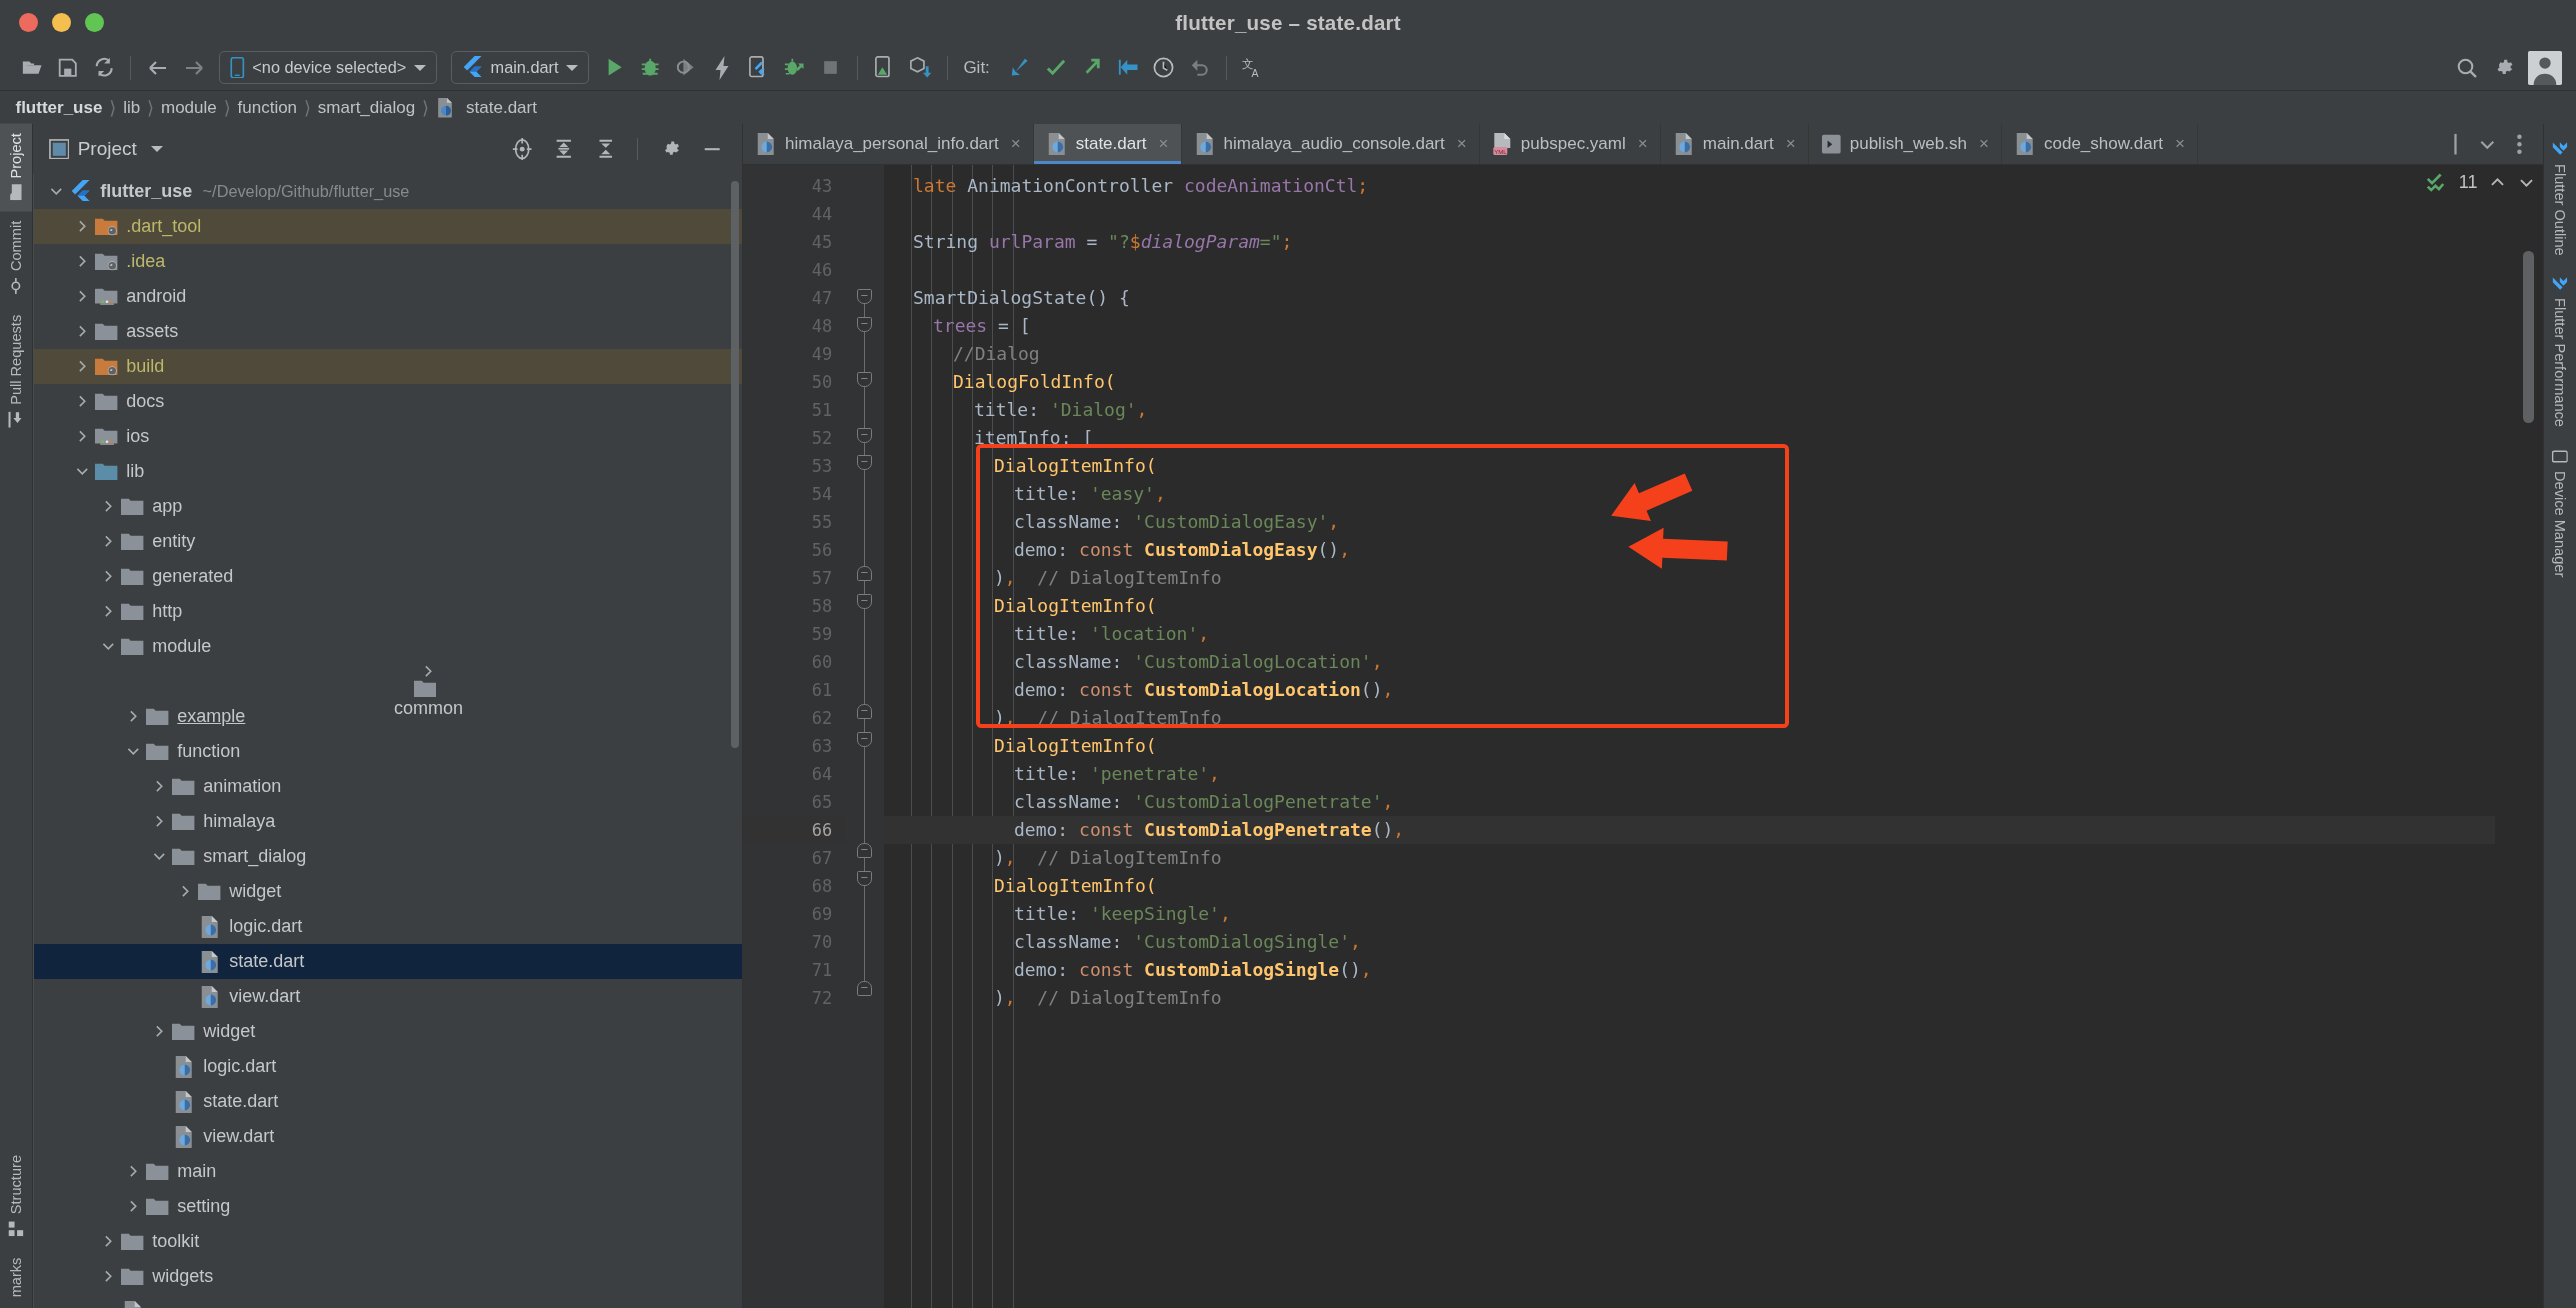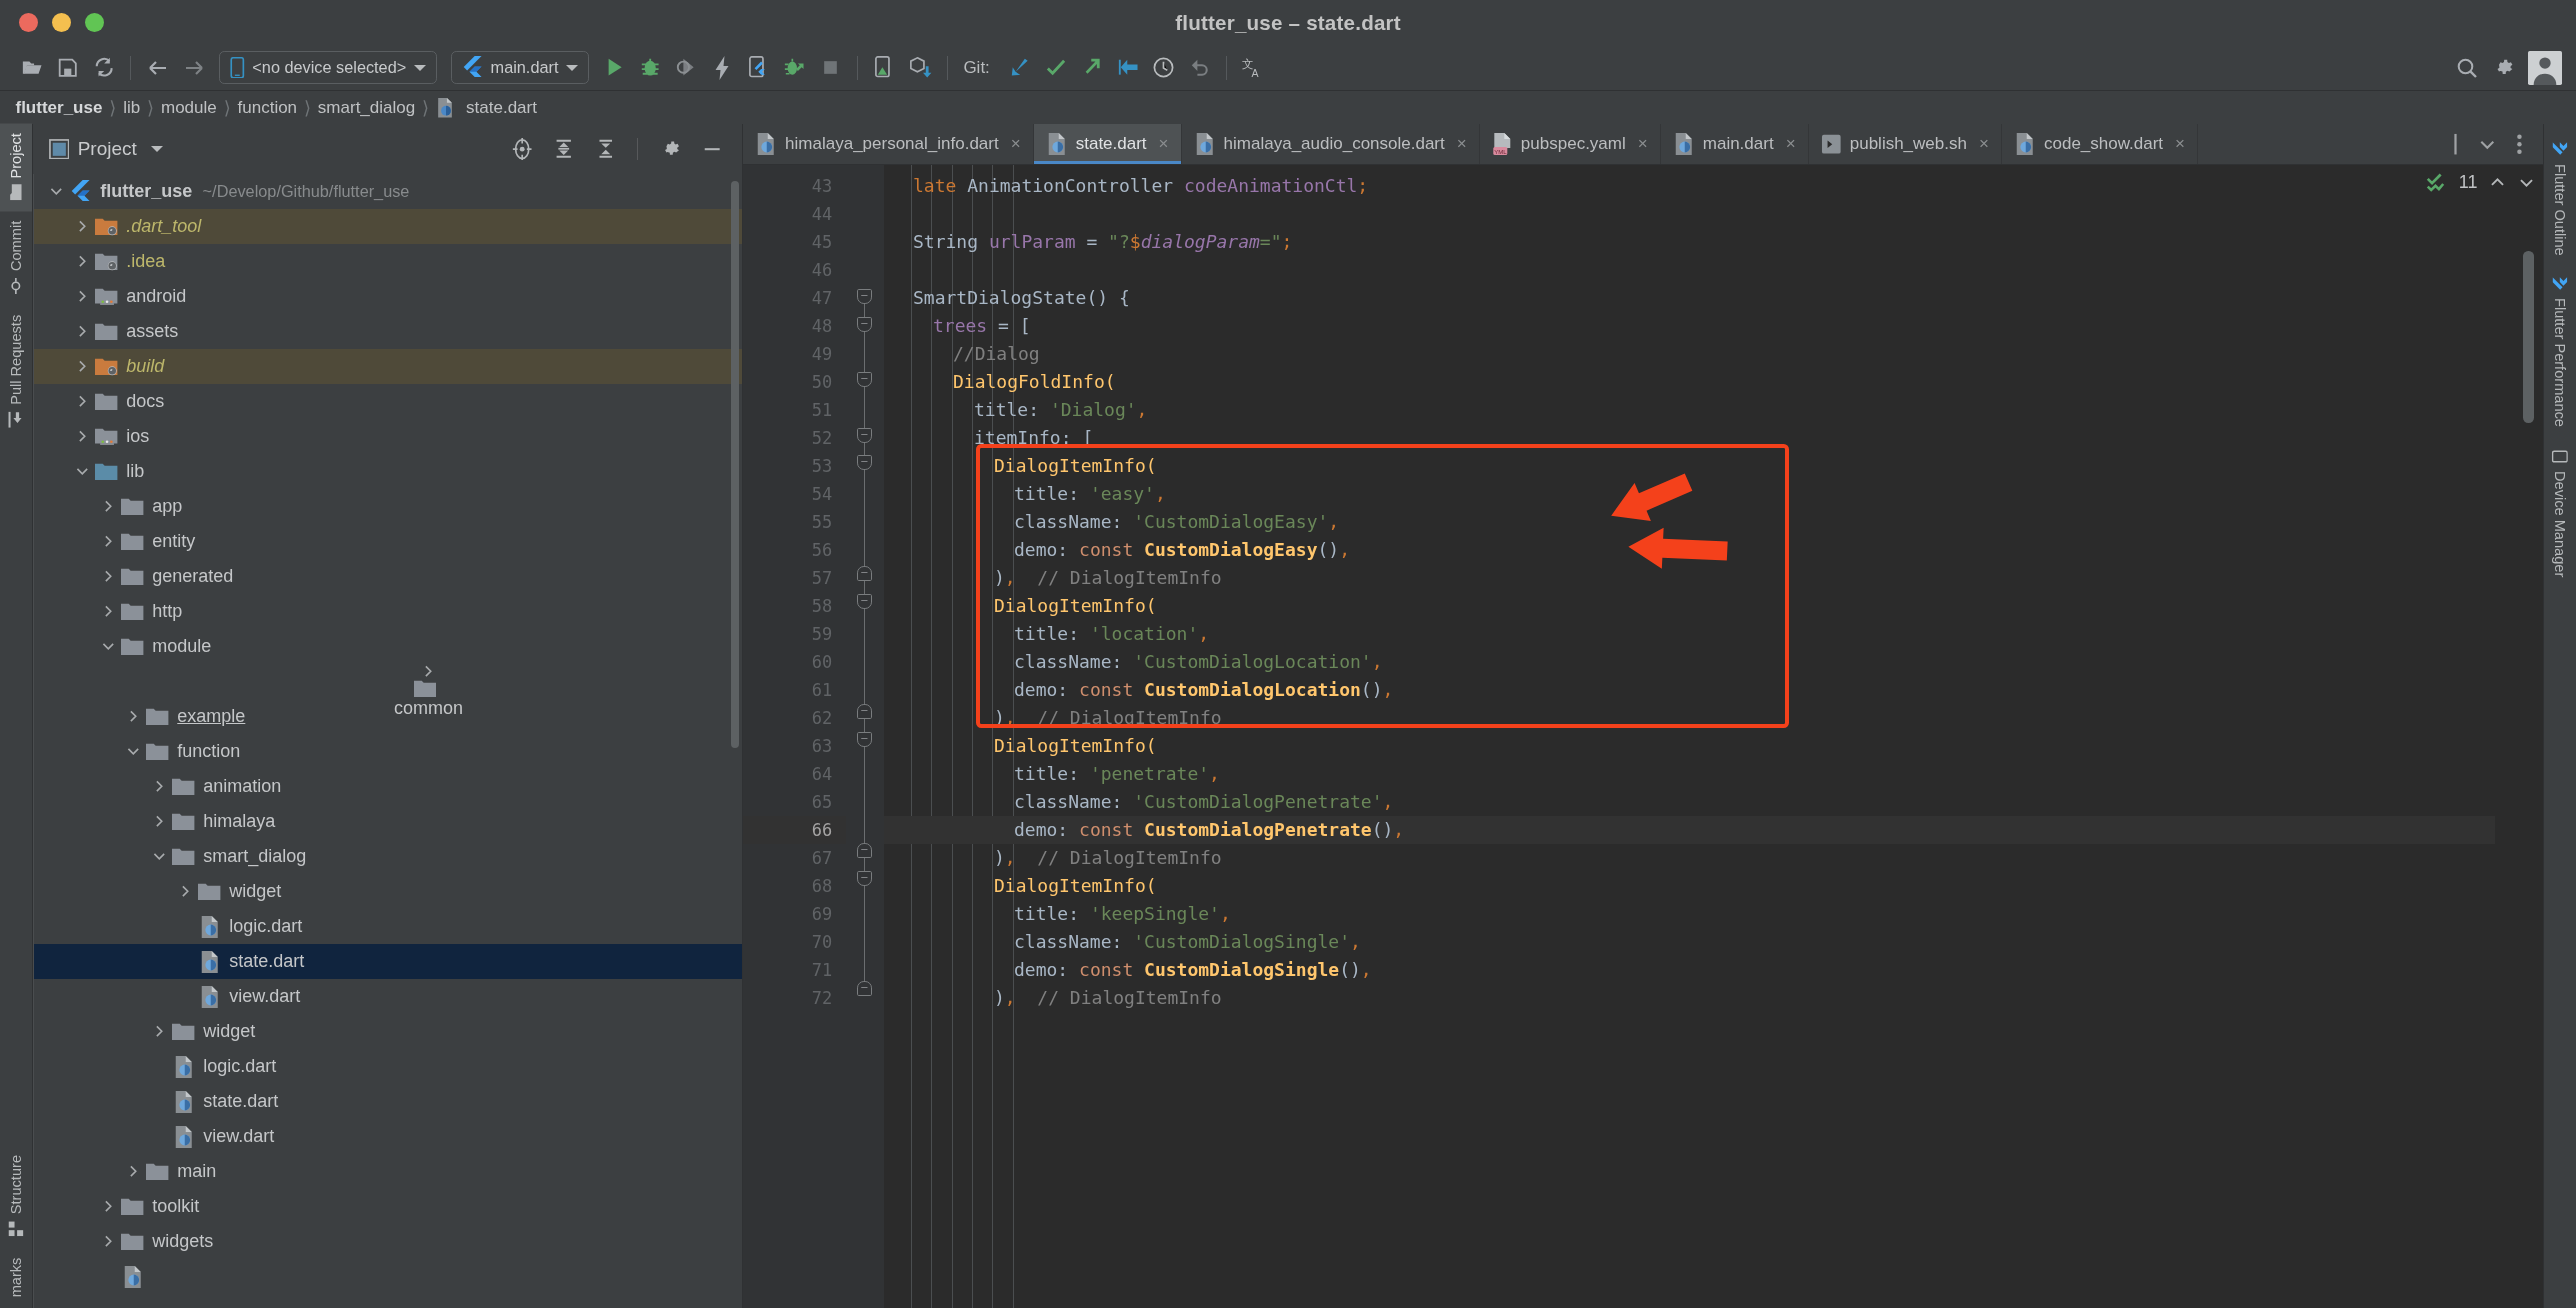--- a/index.html
+++ b/index.html
@@ -95,21 +95,21 @@
   .panel-head-spacer { flex: 1 1 auto; }
   .ph-icon { width: 33px; height: 33px; display: flex; align-items: center; justify-content: center; color: #b3b6b8; }
   .ph-sep { width: 0.9px; height: 22.4px; background: #57595b; margin: 0 6.9px; }
 
   .tree { flex: 1 1 auto; overflow: hidden; position: relative; background: #3c3f41; }
   .tree-row {
     height: 35px; display: flex; align-items: center; font-size: 18px;
     color: #c5c7c9; white-space: nowrap; padding-right: 6.9px;
   }
   .tree-row.sel { background: #10243e; }
-  .tree-row.hl { background: #4f4a39; font-style: italic; }
+  .tree-row.hl { background: #4f4a39; }
   .tw { width: 22.4px; flex: none; display: flex; align-items: center; justify-content: center; color: #a0a3a5; }
   .ficon { width: 26px; flex: none; display: flex; align-items: center; justify-content: center; margin-right: 6.9px; }
   .tree-label.yellowish { color: #bdb76b; }
   .tree-path { color: #888b8d; font-size: 16.3px; margin-left: 10.3px; }
   .tree-scroll {
     position: absolute; right: 3.4px; top: 6.9px; width: 7.7px; height: 567px;
     background: #5d6163; border-radius: 4.3px;
   }
   .tree-divider { position:absolute; left:0; top:0; bottom:0; width:0.9px; background:#4a4d4f; }
 
@@ -891,20 +891,33 @@
                 <path fill="none" stroke="#a8abad" stroke-width="2" d="M6 3l6 6-6 6"></path>
               </svg>
             </span>
             <span class="ficon">
               <svg width="22.4" height="19" viewBox="0 0 26 22">
                 <path fill="#8b9199" d="M0 2h9l2.2 2.4H26V21H0z"></path>
               </svg>
             </span>
             <span class="tree-label">main</span>
           </div>
+          <div class="tree-row" style="padding-left: 89px;">
+            <span class="tw">
+              <svg width="14.6" height="14.6" viewBox="0 0 18 18">
+                <path fill="none" stroke="#a8abad" stroke-width="2" d="M6 3l6 6-6 6"></path>
+              </svg>
+            </span>
+            <span class="ficon">
+              <svg width="22.4" height="19" viewBox="0 0 26 22">
+                <path fill="#8b9199" d="M0 2h9l2.2 2.4H26V21H0z"></path>
+              </svg>
+            </span>
+            <span class="tree-label">setting</span>
+          </div>
           <div class="tree-row" style="padding-left: 64px;">
             <span class="tw">
               <svg width="14.6" height="14.6" viewBox="0 0 18 18">
                 <path fill="none" stroke="#a8abad" stroke-width="2" d="M6 3l6 6-6 6"></path>
               </svg>
             </span>
             <span class="ficon">
               <svg width="22.4" height="19" viewBox="0 0 26 22">
                 <path fill="#8b9199" d="M0 2h9l2.2 2.4H26V21H0z"></path>
               </svg>

